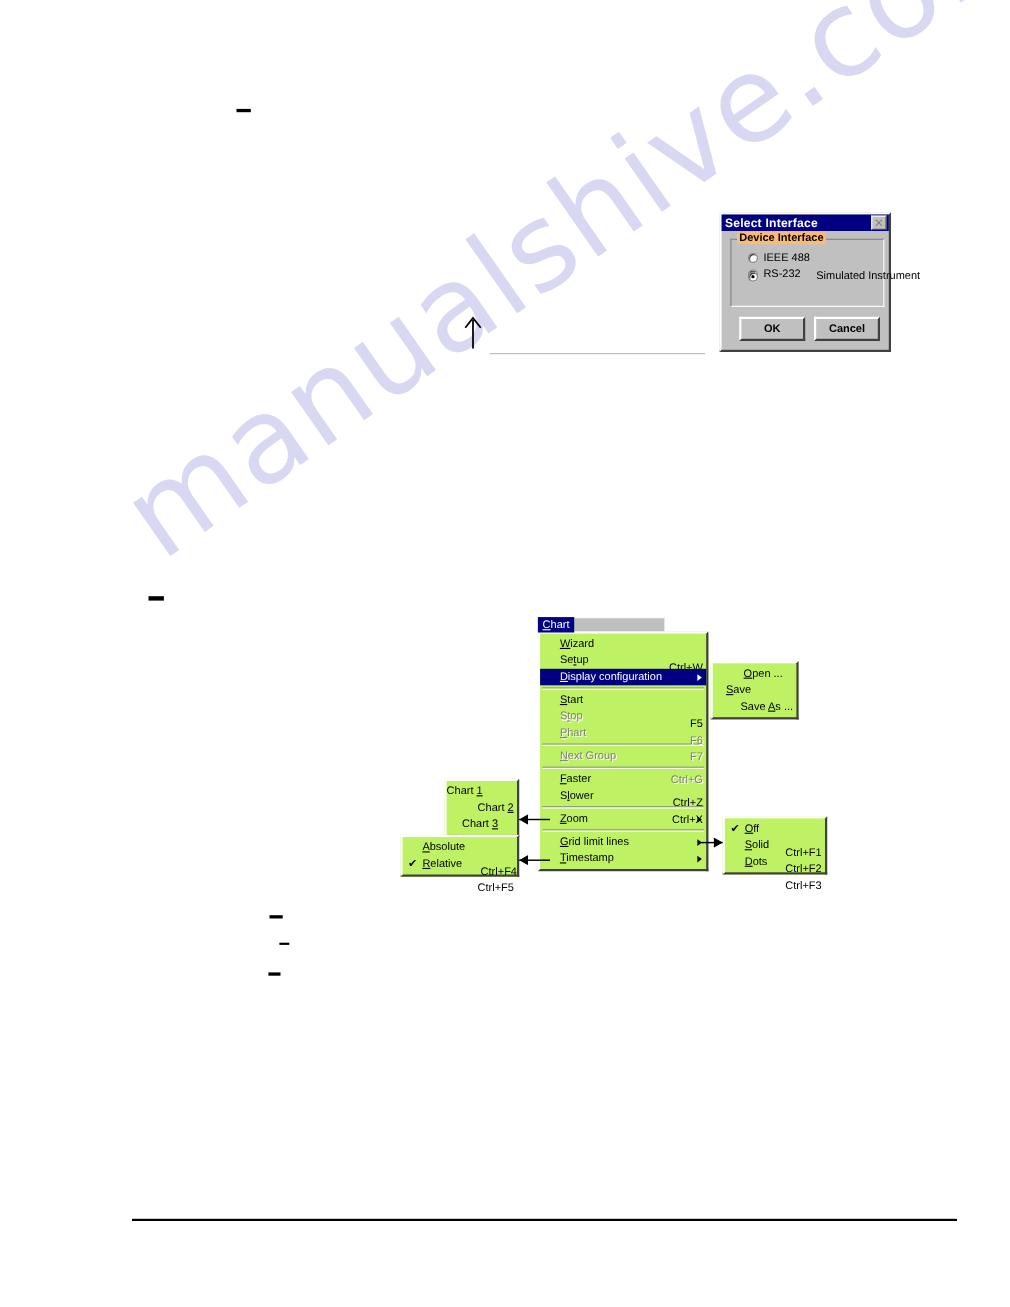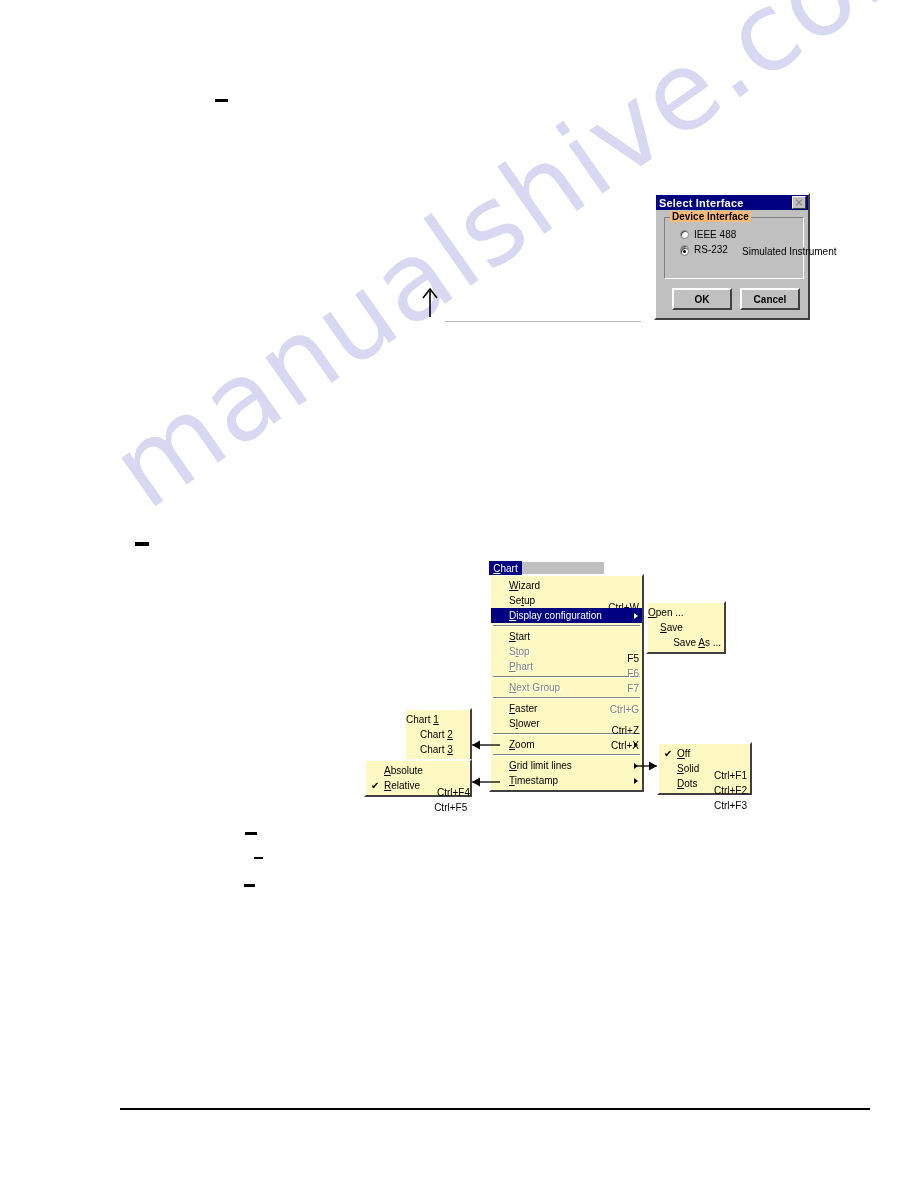--- a/index.html
+++ b/index.html
@@ -146,21 +146,21 @@
   .radio.on::after {
     content:"";
     position:absolute; left:2px; top:2px;
     width:3px; height:3px; border-radius:50%;
     background:#000000;
   }
 
   
   .menu {
     position: absolute;
-    background: #fef9c3;
+    background: #bef264;
     border-top: 2px solid #ffffff;
     border-left: 2px solid #ffffff;
     border-right: 2px solid #404040;
     border-bottom: 2px solid #404040;
     box-sizing: border-box;
     font-size: 10px;
     color: #000000;
     padding: 2px 0;
     z-index: 5;
   }
@@ -362,36 +362,36 @@
       <span class="lbl"><u>G</u><span>rid limit lines</span></span>
       <span class="sub-arrow"></span>
     </div>
     <div class="mi">
       <span class="lbl"><u>T</u><span>imestamp</span></span>
       <span class="sub-arrow"></span>
     </div>
   </div>
 
   <div class="menu" id="menu-displayconfig" style="left:646px; top:601px; width:80px;">
-    <div class="mi" style="padding-left:0;">
+    <div class="mi" style="padding-left:28px;">
       <span class="lbl"><u>O</u><span>pen ...</span></span>
     </div>
     <div class="mi" style="padding-left:12px;">
       <span class="lbl"><u>S</u><span>ave</span></span>
     </div>
     <div class="mi" style="padding-left:12px;text-align:right;">
       <span class="lbl">Save <u>A</u><span>s ...</span></span>
     </div>
   </div>
 
   <div class="menu" id="menu-zoom" style="left:404px; top:708px; width:68px;">
     <div class="mi" style="padding-left:0;">
       <span class="lbl"><span>Chart </span><u>1</u></span>
     </div>
-    <div class="mi" style="padding-left:14px;">
+    <div class="mi" style="padding-left:14px;text-align:right;">
       <span class="lbl"><span>Chart </span><u>2</u></span>
     </div>
     <div class="mi" style="padding-left:14px;">
       <span class="lbl"><span>Chart </span><u>3</u></span>
     </div>
   </div>
 
   <div class="menu" id="menu-timestamp" style="left:364px; top:759px; width:108px;">
     <div class="mi">
       <span class="lbl"><u>A</u><span>bsolute</span></span>

